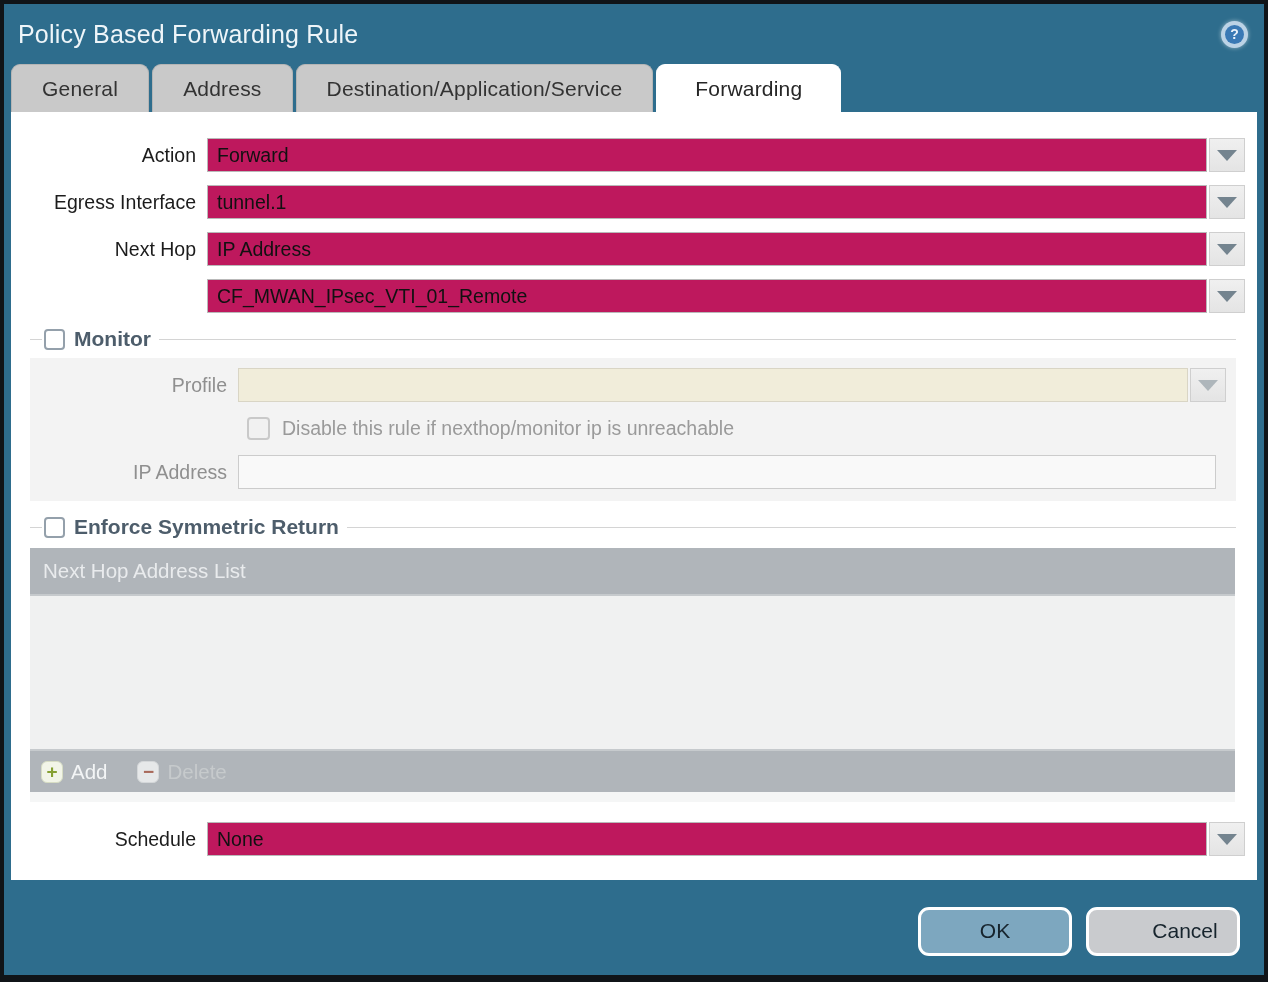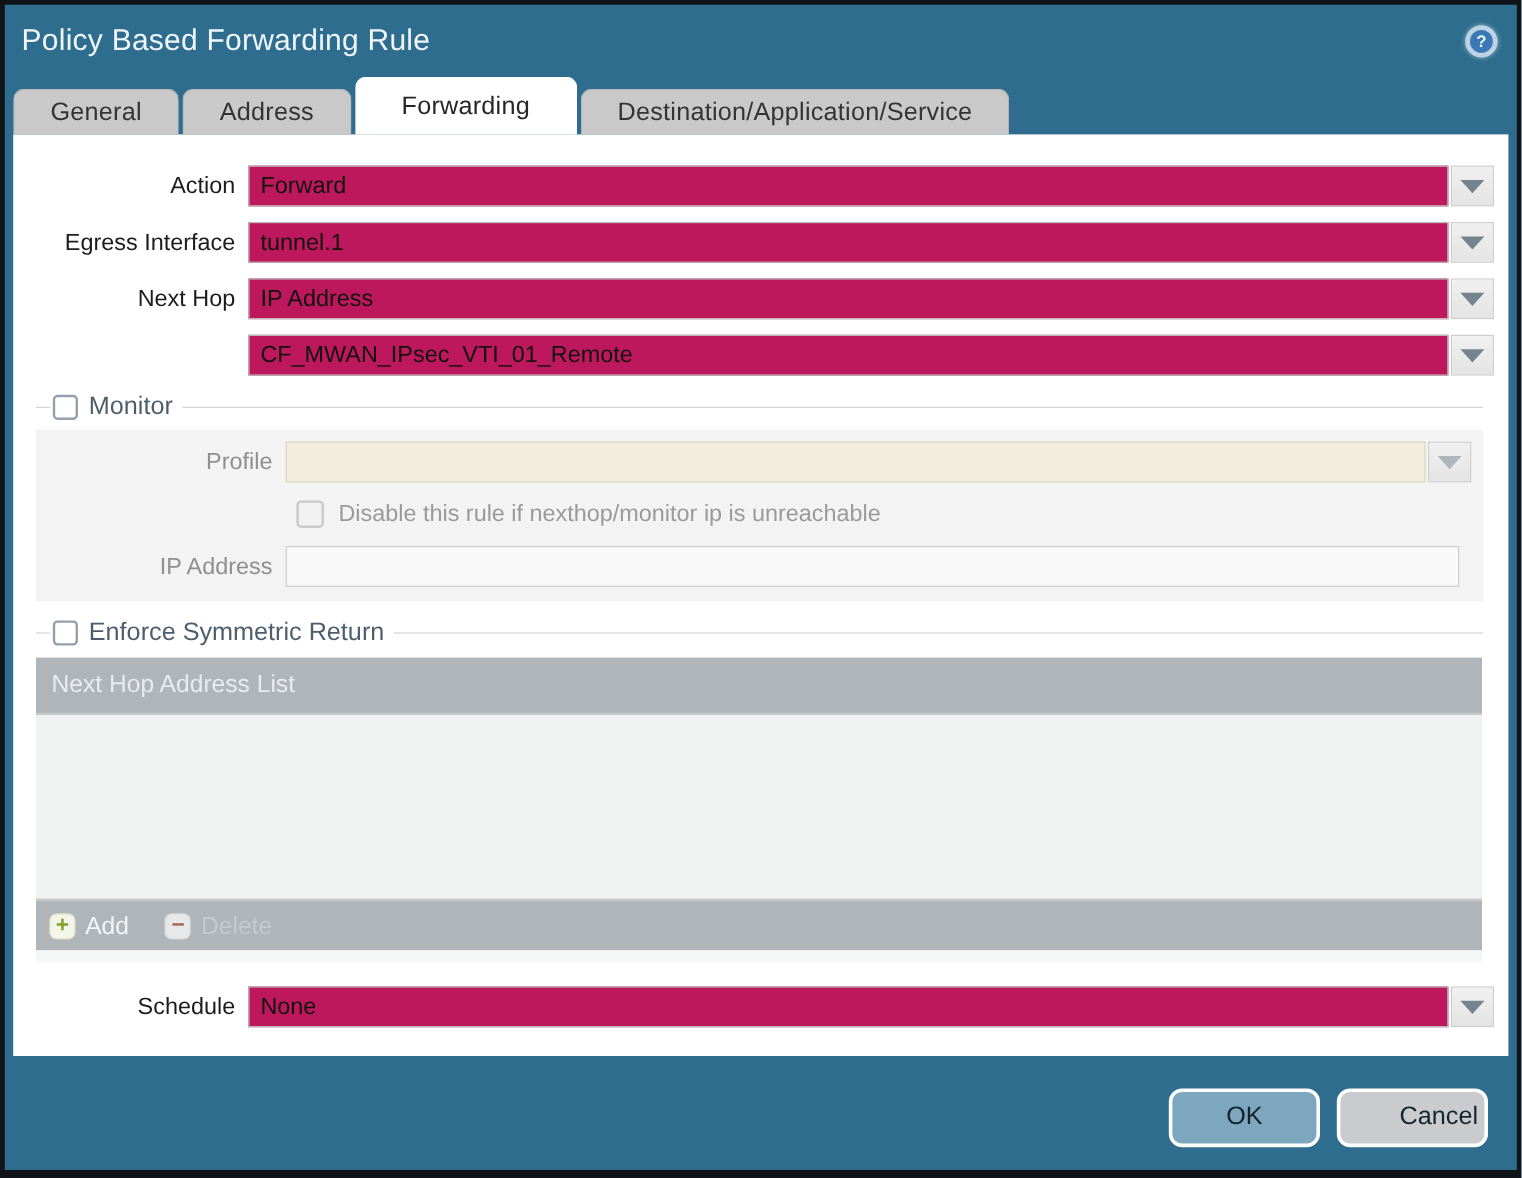--- a/index.html
+++ b/index.html
@@ -33,21 +33,21 @@
   }
   .help-icon .inner {
     width:19px; height:19px; border-radius:50%;
     background:#3a79b5; color:#eaf2fb;
     font-size:14px; font-weight:bold; line-height:19px; text-align:center;
   }
 
   
   .tabs { display:flex; align-items:flex-end; padding-left:7px; gap:3px; height:48px; }
   .tab {
-    height:38px; display:flex; align-items:center; justify-content:center;
+    height:48px; display:flex; align-items:center; justify-content:center;
     background:#c9c9c9; color:#333;
     font-size:21px; letter-spacing:0.2px;
     border-radius:9px 9px 0 0;
     border:1px solid #b5b5b5; border-bottom:none;
     padding:0 30px;
     cursor:pointer; white-space:nowrap;
   }
   .tab.active {
     background:#ffffff; color:#262626; height:48px;
     border-color:#ffffff;
@@ -90,21 +90,21 @@
 
   
   .group { margin:14px 9px 0 19px; }
   .group-header { display:flex; align-items:center; }
   .group-header::before { content:""; width:12px; border-top:1px solid #d4d4d4; margin-right:2px; }
   .group-header::after { content:""; flex:1; border-top:1px solid #d4d4d4; margin-left:8px; }
   .cbx {
     width:21px; height:21px; border:2px solid #94a0ab; border-radius:4px;
     background:#fff; margin-right:9px; cursor:pointer; flex:0 0 auto;
   }
-  .group-title { font-size:21px; font-weight:normal; color:#4d5d6b; white-space:nowrap; }
+  .group-title { font-size:21px; font-weight:bold; color:#4d5d6b; white-space:nowrap; }
 
   .gray-panel { margin-top:7px; background:#f3f3f3; padding:10px 10px 12px 0; }
   .gray-panel .form-row { margin-top:0; }
   .gray-panel .flabel { color:#8f8f8f; width:208px; }
   .field.beige { background:#f1edda; border-color:#d9d5c5; }
   .field.disabled-white { background:#f9f9f9; border-color:#cccccc; }
   .sub-row { display:flex; align-items:center; margin-top:15px; }
   .cbx.disabled {
     width:23px; height:23px; border:2px solid #c9c9c9; background:#f1f1f1;
     border-radius:4px; margin-right:12px;
@@ -140,21 +140,21 @@
   .scroll-strip { height:10px; background:#f5f6f6; }
 
   .schedule-row { margin-top:20px; }
 
   
   .footer {
     height:98px; display:flex; align-items:center; justify-content:flex-end;
     gap:14px; padding:4px 24px 0 0;
   }
   .btn {
-    width:126px; height:49px; border-radius:11px;
+    width:154px; height:49px; border-radius:11px;
     border:3px solid #ffffff;
     font-size:21px; color:#16242d;
     display:flex; align-items:center; justify-content:center;
     cursor:pointer; font-family:"Liberation Sans", sans-serif;
   }
   .btn.ok { background:#7da7bf; }
   .btn.cancel { background:#c9cbce;padding-left:44px; }
   .bottom-line { height:4px; background:#1d4a63; }
 </style>
 </head>
@@ -165,22 +165,22 @@
   <div class="titlebar">
     <h1>Policy Based Forwarding Rule</h1>
     <div class="help-icon">
       <div class="inner">?</div>
     </div>
   </div>
 
   <div class="tabs">
     <div class="tab">General</div>
     <div class="tab">Address</div>
+    <div class="tab">Destination/Application/Service</div>
     <div class="tab active">Forwarding</div>
-    <div class="tab">Destination/Application/Service</div>
   </div>
 
   <div class="content">
 
     <div class="form-row" style="margin-top:20px;">
       <div class="flabel">Action</div>
       <div class="field">Forward</div>
       <div class="dd-btn">
         <span class="dd-arrow"></span>
       </div>

